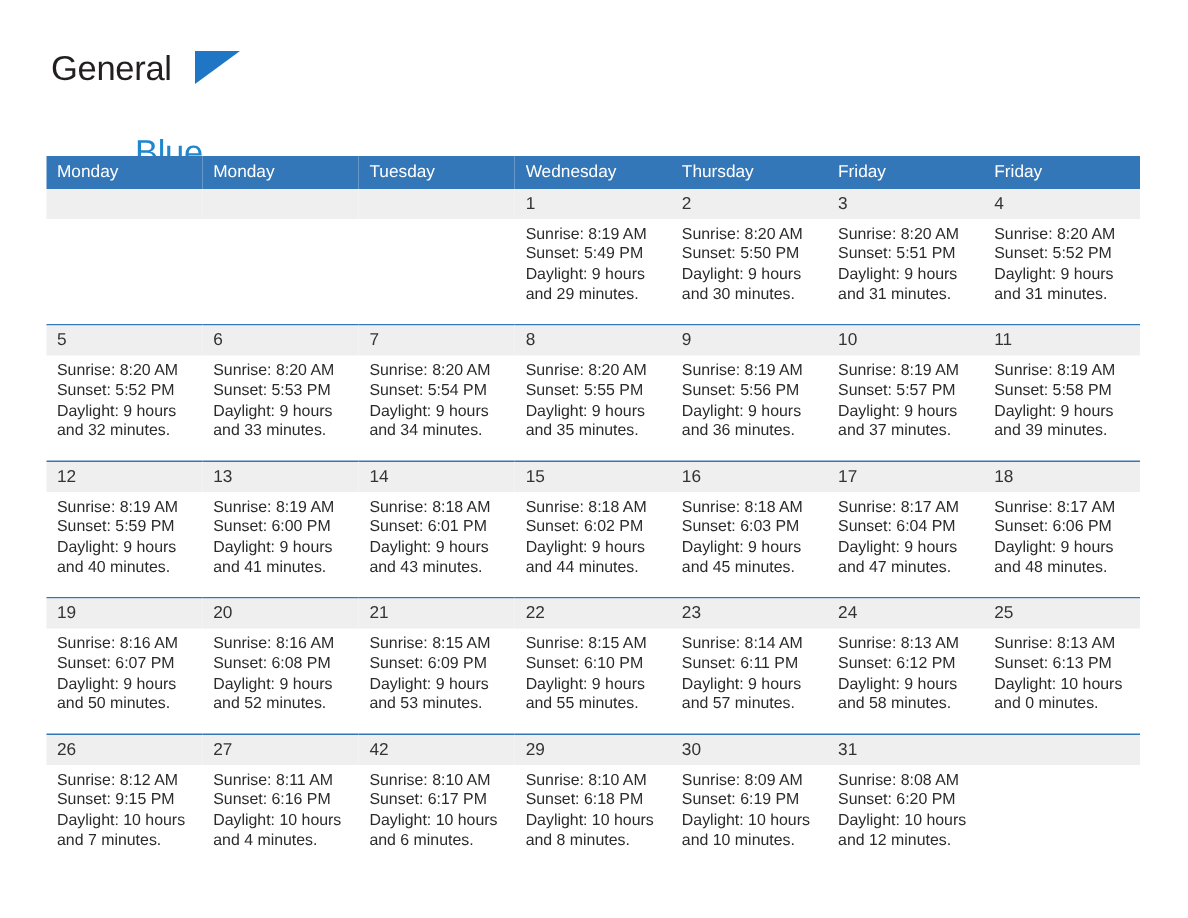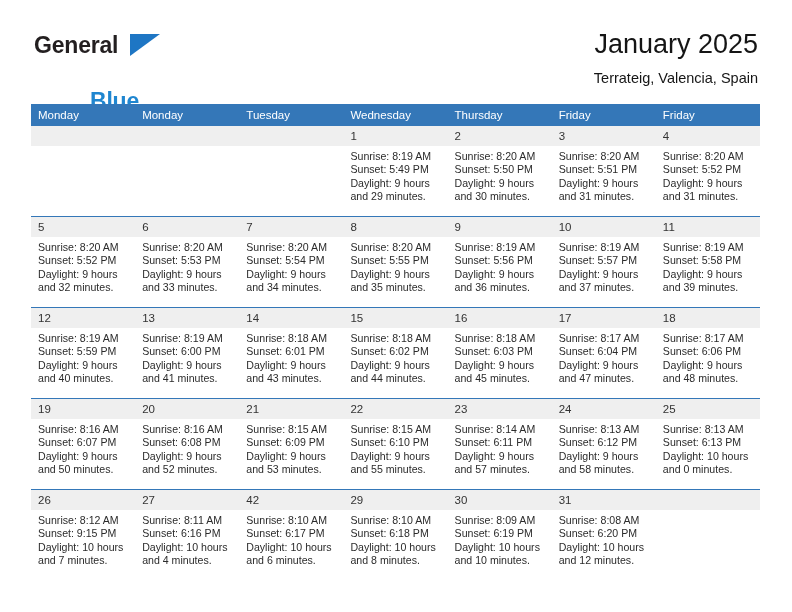--- a/index.html
+++ b/index.html
@@ -28,21 +28,20 @@
     top: 28px;
     right: 34px;
     height: 70px;
   }
   .brand {
     position: absolute;
     left: 0;
     top: 4px;
     width: 200px;
     height: 56px;
-    font-weight: bold;
   }
   .brand-general {
     position: absolute;
     left: 0;
     top: 0;
     font-size: 23px;
     letter-spacing: -0.2px;
     color: #231f20;
     font-family: "Liberation Sans", sans-serif;
   }
@@ -143,24 +142,20 @@
 <div class="page">
 
   <div class="top">
 
     <div class="brand">
       <span class="brand-general">General</span>
       <span class="brand-triangle"></span>
       <span class="brand-blue">Blue</span>
     </div>
 
-    <div class="title-wrap">
-      <div class="cal-title">January 2025</div>
-      <div class="cal-subtitle">Terrateig, Valencia, Spain</div>
-    </div>
 
   </div>
 
   <table class="calendar">
     <thead>
       <tr id="weekday-row">
           <th>Monday</th>
           <th>Monday</th>
           <th>Tuesday</th>
           <th>Wednesday</th>

